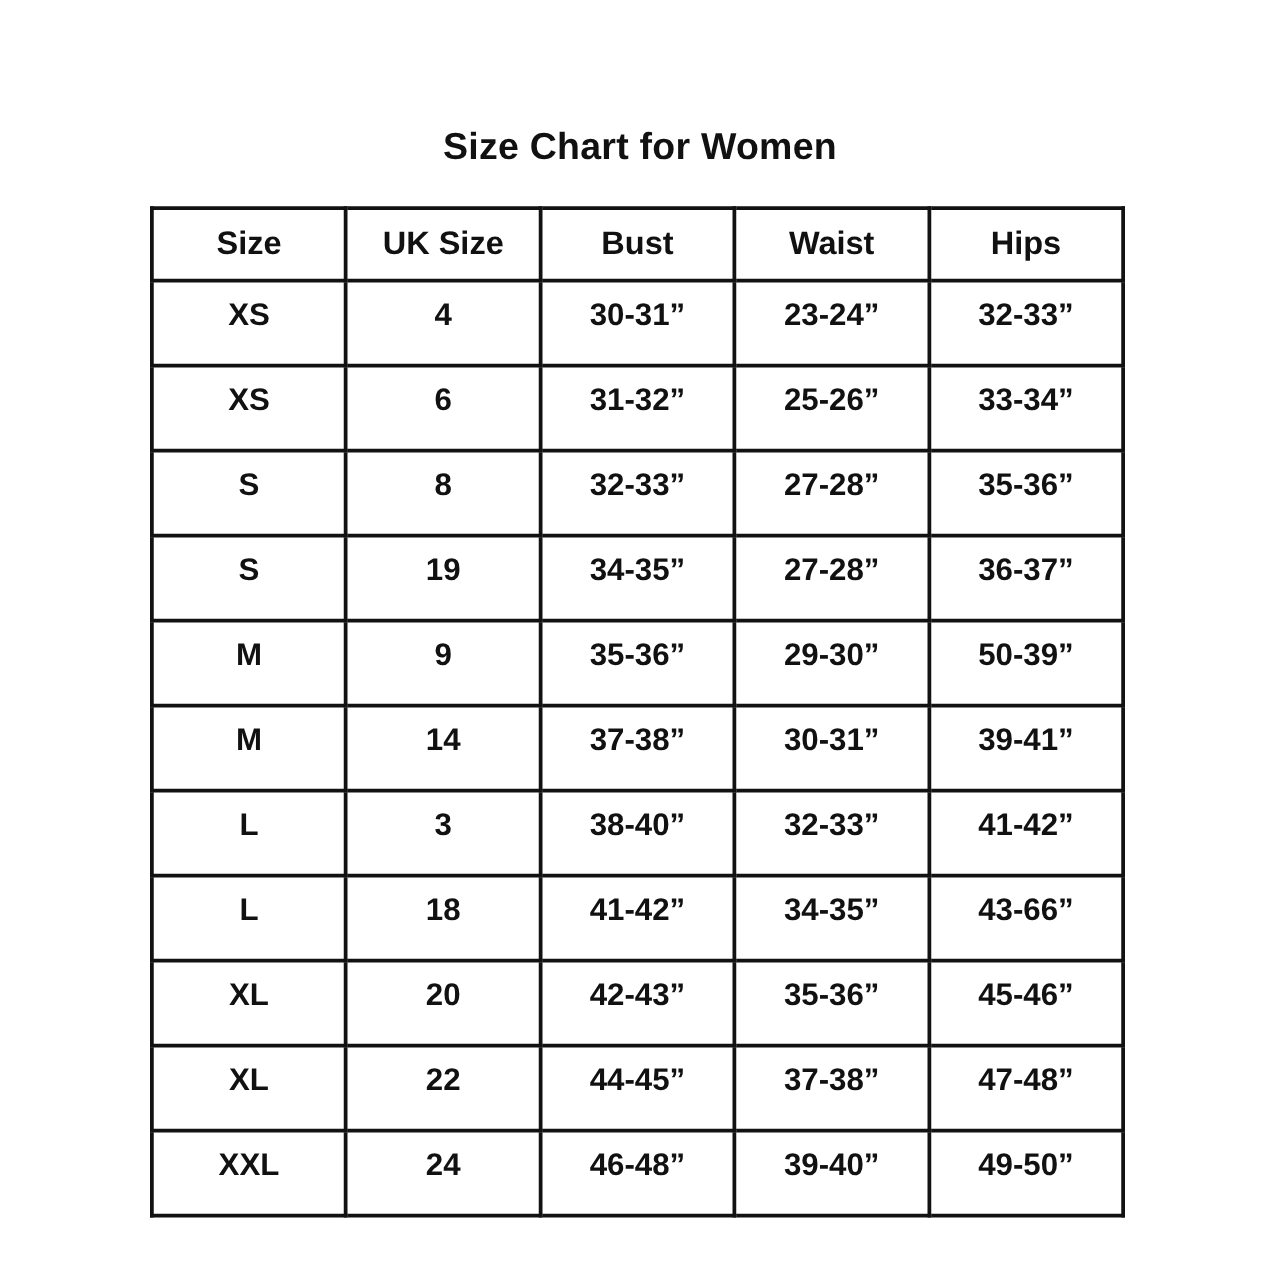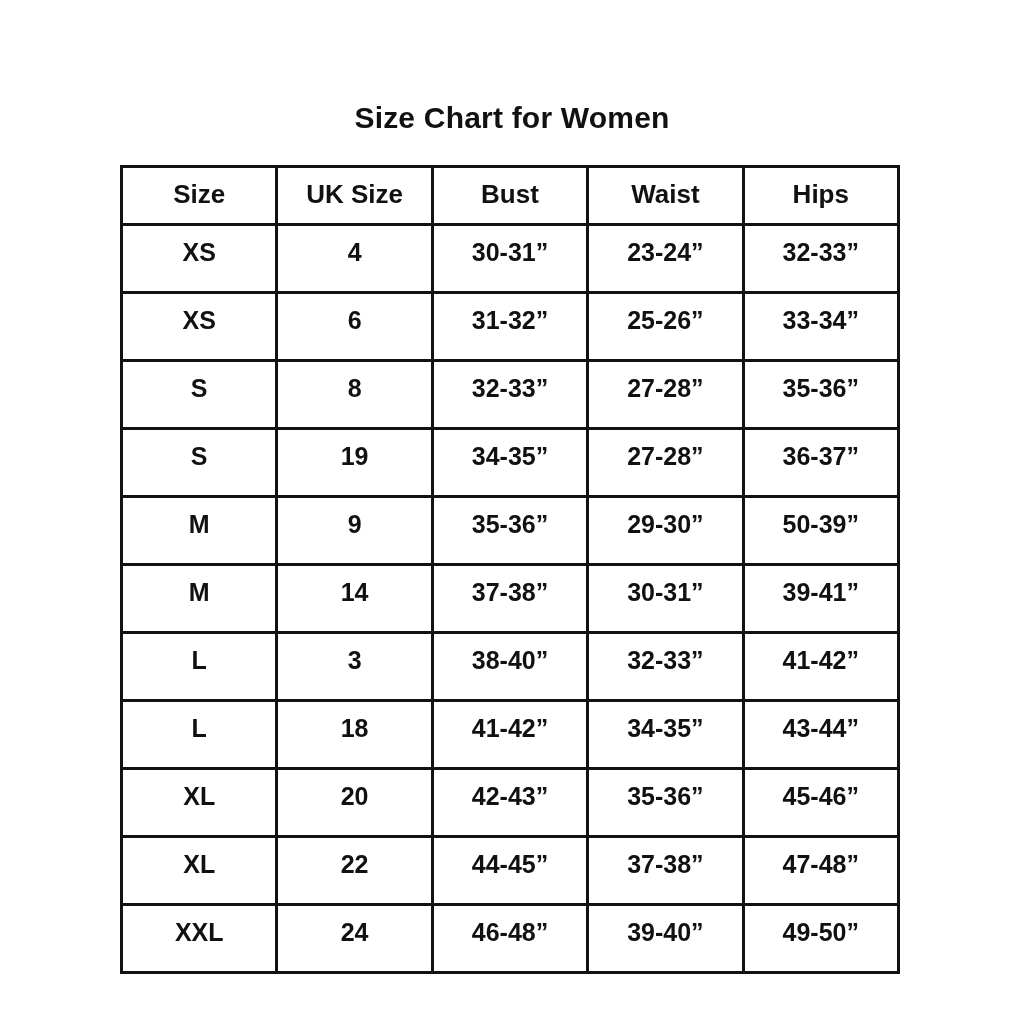--- a/index.html
+++ b/index.html
@@ -117,21 +117,21 @@
       <td>3</td>
       <td>38-40”</td>
       <td>32-33”</td>
       <td>41-42”</td>
     </tr>
     <tr>
       <td>L</td>
       <td>18</td>
       <td>41-42”</td>
       <td>34-35”</td>
-      <td>43-44”</td>
+      <td>43-66”</td>
     </tr>
     <tr>
       <td>XL</td>
       <td>20</td>
       <td>42-43”</td>
       <td>35-36”</td>
       <td>45-46”</td>
     </tr>
     <tr>
       <td>XL</td>

